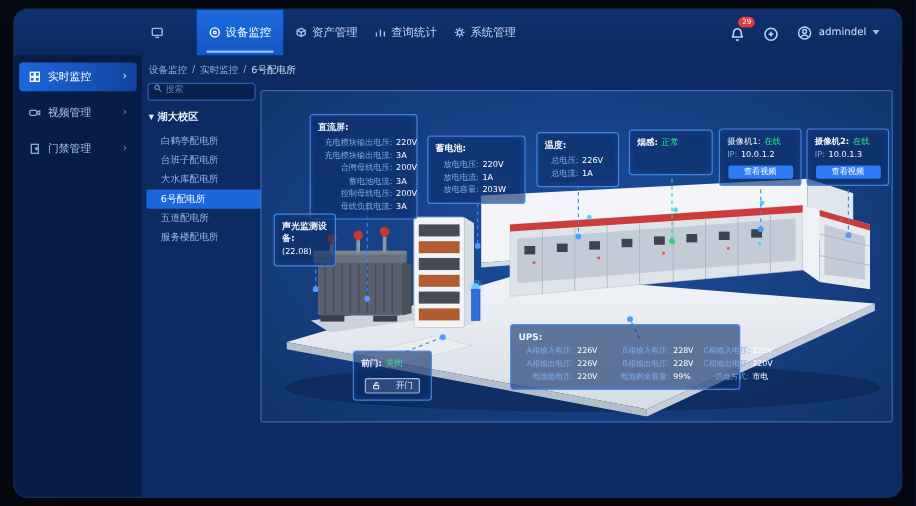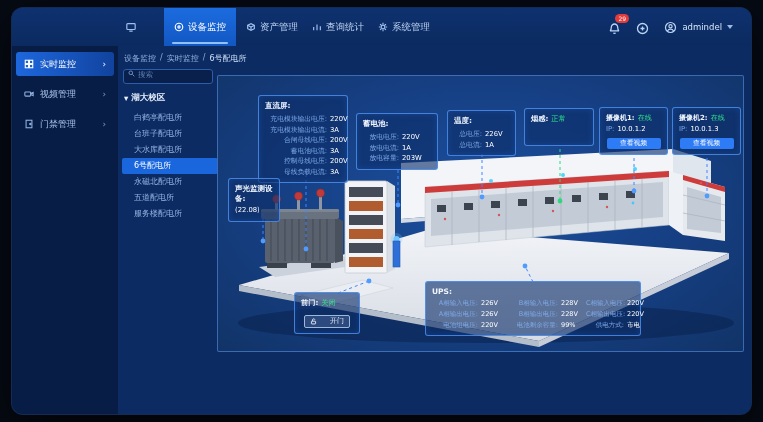--- a/index.html
+++ b/index.html
@@ -211,21 +211,20 @@
 
     <div class="tree">
       <div class="tree-group">
         <span>▾</span>
         <span>湖大校区</span>
       </div>
       <div class="tree-item">白鹤亭配电所</div>
       <div class="tree-item">台班子配电所</div>
       <div class="tree-item">大水库配电所</div>
       <div class="tree-item sel">6号配电所</div>
-      <div class="tree-item">永磁北配电所</div>
       <div class="tree-item">五道配电所</div>
       <div class="tree-item">服务楼配电所</div>
     </div>
 
     <div class="panel">
 
       <svg class="scene" style="left:13px; top:61px;" width="505" height="210" viewBox="0 0 505 210">
         <defs>
           <linearGradient id="fg" x1="0" y1="0" x2="0" y2="1">
             <stop offset="0" stop-color="#f1f3f7"></stop>
@@ -426,21 +425,21 @@
 
     <div class="co-box" style="left:406px; top:62px; width:70px; height:38px;">
       <div class="co-row" style="font-size:7.2px;">
             <span style="color:#eef5ff; font-weight:bold;">烟感:</span>
             <span class="co-value ok">正常</span>
           </div>
     </div>
 
     <div class="co-box" style="left:481px; top:61px; width:69px;">
       <div class="co-row" style="font-size:7px;">
-            <span style="color:#eef5ff; font-weight:bold;">摄像机1:</span>
+            <span style="color:#eef5ff; font-weight:normal;">摄像机1:</span>
             <span class="co-value ok">在线</span>
           </div>
       <div class="co-row">
             <span class="co-label">IP:</span>
             <span class="co-value">10.0.1.2</span>
           </div>
       <button class="btn-primary">查看视频</button>
     </div>
 
     <div class="co-box" style="left:554px; top:61px; width:69px;">
@@ -469,21 +468,21 @@
           </div>
       <button class="btn-ghost">
         <svg viewBox="0 0 10 10">
               <rect x="2" y="4.5" width="6" height="4" rx=".8"></rect>
               <path d="M3.5 4.5V3a1.8 1.8 0 0 1 3.5-.6"></path>
             </svg>
         <span>开门</span>
       </button>
     </div>
 
-    <div class="co-box" style="left:307px; top:235px; width:216px;">
+    <div class="co-box" style="left:307px; top:224px; width:192px;">
       <div class="co-title">UPS:</div>
       <div class="ups-grid">
         <div class="ups-cell">
               <span class="co-label">A相输入电压:</span>
               <span class="co-value">226V</span>
             </div>
         <div class="ups-cell c2">
               <span class="co-label">B相输入电压:</span>
               <span class="co-value">228V</span>
             </div>

